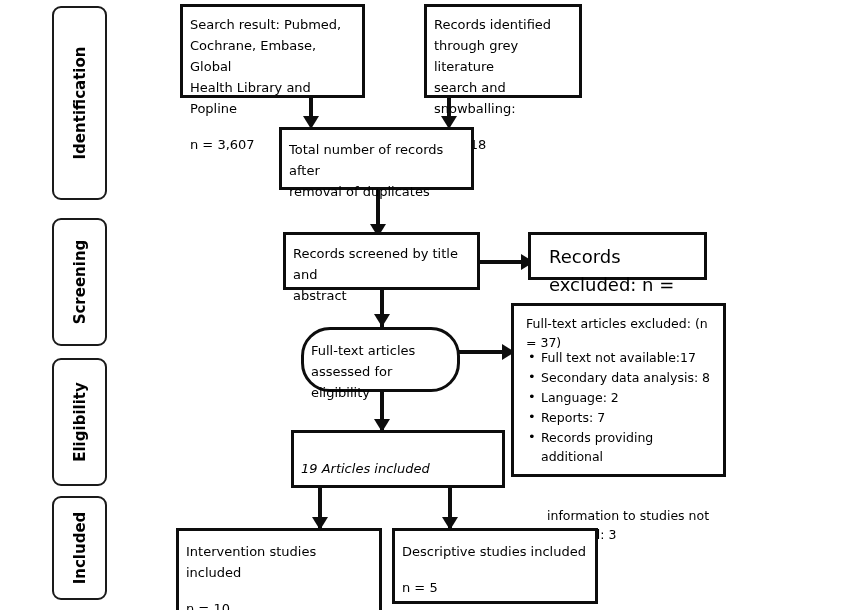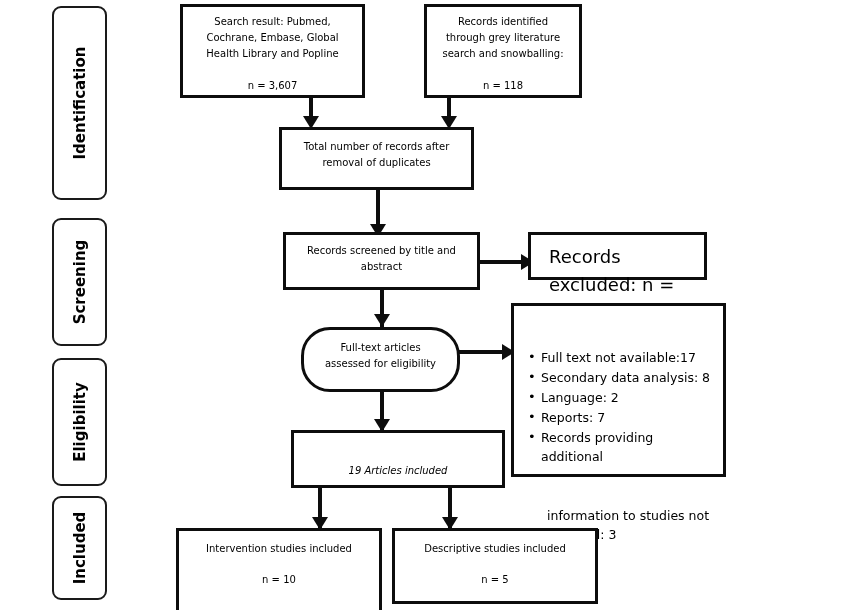--- a/index.html
+++ b/index.html
@@ -41,22 +41,21 @@
     border: 3px solid #0d0d0d;
     background: #ffffff;
     box-sizing: border-box;
   }
   .box-inner {
     position: absolute;
     left: 0;
     right: 0;
     padding: 0 7px;
     box-sizing: border-box;
-    text-align: center;
-    font-size: 10px;
+    font-size: 13px;
     line-height: 1.62;
   }
   .box-inner.topalign { top: 7px; }
   .ln { display: block; }
   .nline { margin-top: 15px; display: block; }
 
   
   .excl-title {
     position: absolute;
     top: 9px;
@@ -219,20 +218,21 @@
   </div>
 
   <div class="box" style="left:301px; top:327px; width:159px; height:65px;border-radius:29px;">
     <div class="box-inner topalign" style="top:10px;">
       <span class="ln">Full-text articles</span>
       <span class="ln">assessed for eligibility</span>
     </div>
   </div>
 
   <div class="box" style="left:511px; top:303px; width:215px; height:174px;">
+    <div class="excl-title">Full-text articles excluded: (n = 37)</div>
     <ul class="excl-list">
       <li>
         <span>Full text not available:17</span>
       </li>
       <li>
         <span>Secondary data analysis: 8</span>
       </li>
       <li>
         <span>Language: 2</span>
       </li>

